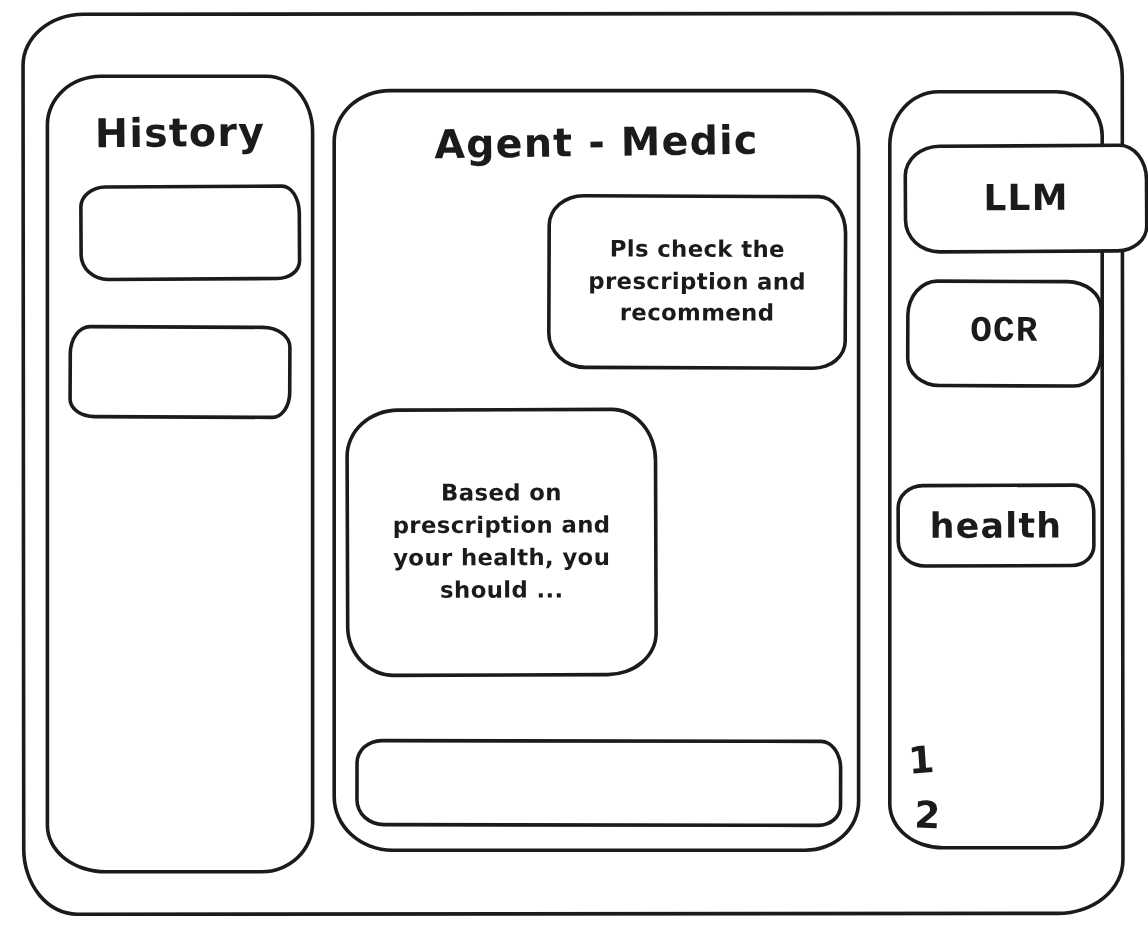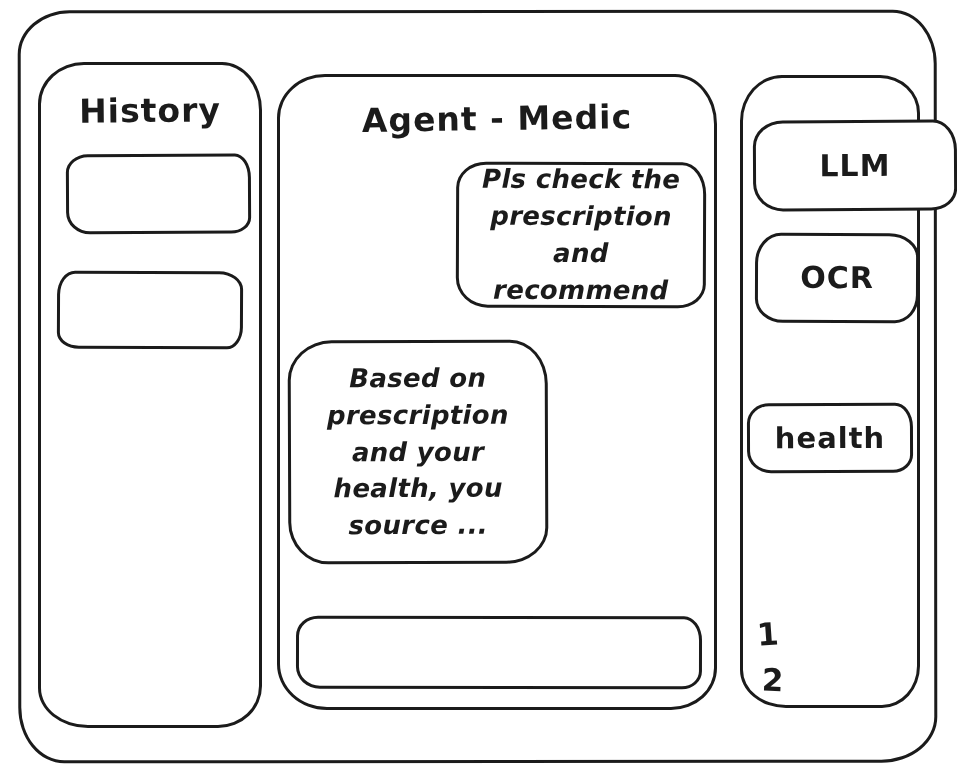--- a/index.html
+++ b/index.html
@@ -69,25 +69,24 @@
   }
   .chat-title{ top:22px; transform:rotate(-0.8deg); }
   .bubble{
     position:absolute;
     border:3px solid var(--ink);
     background:var(--paper);
     display:flex;
     align-items:center;
     justify-content:center;
     text-align:center;
-    font-size:26px;
+    font-size:19px;
     font-weight:600;
     line-height:1.42;
     letter-spacing:0.3px;
-    font-style:italic;
   }
   .bubble-user{
     left:176px; top:85px; width:250px; height:146px;
     border-radius:30px 24px 28px 32px / 26px 32px 24px 30px;
     padding:8px 10px;
     transform:rotate(0.2deg);
   }
   .bubble-agent{
     left:8px; top:263px; width:260px; height:224px;
     border-radius:44px 38px 42px 40px / 40px 44px 36px 42px;
@@ -128,20 +127,21 @@
   .tool-llm{
     left:10px; top:42px; width:204px; height:91px;
     border-radius:30px 24px 26px 30px / 26px 30px 22px 28px;
     transform:rotate(-0.3deg);
     text-align:right;
   }
   .tool-ocr{
     left:12px; top:155px; width:164px; height:90px;
     border-radius:26px 30px 24px 28px / 30px 24px 28px 24px;
     transform:rotate(0.2deg);
+    font-family:Liberation Mono, monospace;
   }
   .tool-params{
     left:4px; top:325px; width:166px; height:70px;
     border-radius:22px 18px 20px 24px / 20px 24px 18px 22px;
     font-size:29px;
     transform:rotate(-0.2deg);
   }
   .tool-doc{
     left:8px; top:433px; width:167px; height:122px;
     border-radius:34px 28px 30px 34px / 30px 34px 26px 32px;
@@ -171,21 +171,21 @@
   </div>
 
   <div class="sk chat-panel">
     <div class="panel-title chat-title">Agent - Medic</div>
 
     <div class="bubble bubble-user">
       <span>Pls check the prescription and recommend</span>
     </div>
 
     <div class="bubble bubble-agent">
-      <span>Based on prescription and your health, you source ...</span>
+      <span>Based on prescription and your health, you should ...</span>
     </div>
 
     <input class="chat-input" type="text" placeholder="" style="">
   </div>
 
   <div class="sk tools-panel">
     <div class="tool-btn tool-llm">LLM</div>
     <div class="tool-btn tool-ocr">OCR</div>
     <div class="tool-btn tool-params">health</div>
     <div class="doc-num doc-num-1">1</div>

